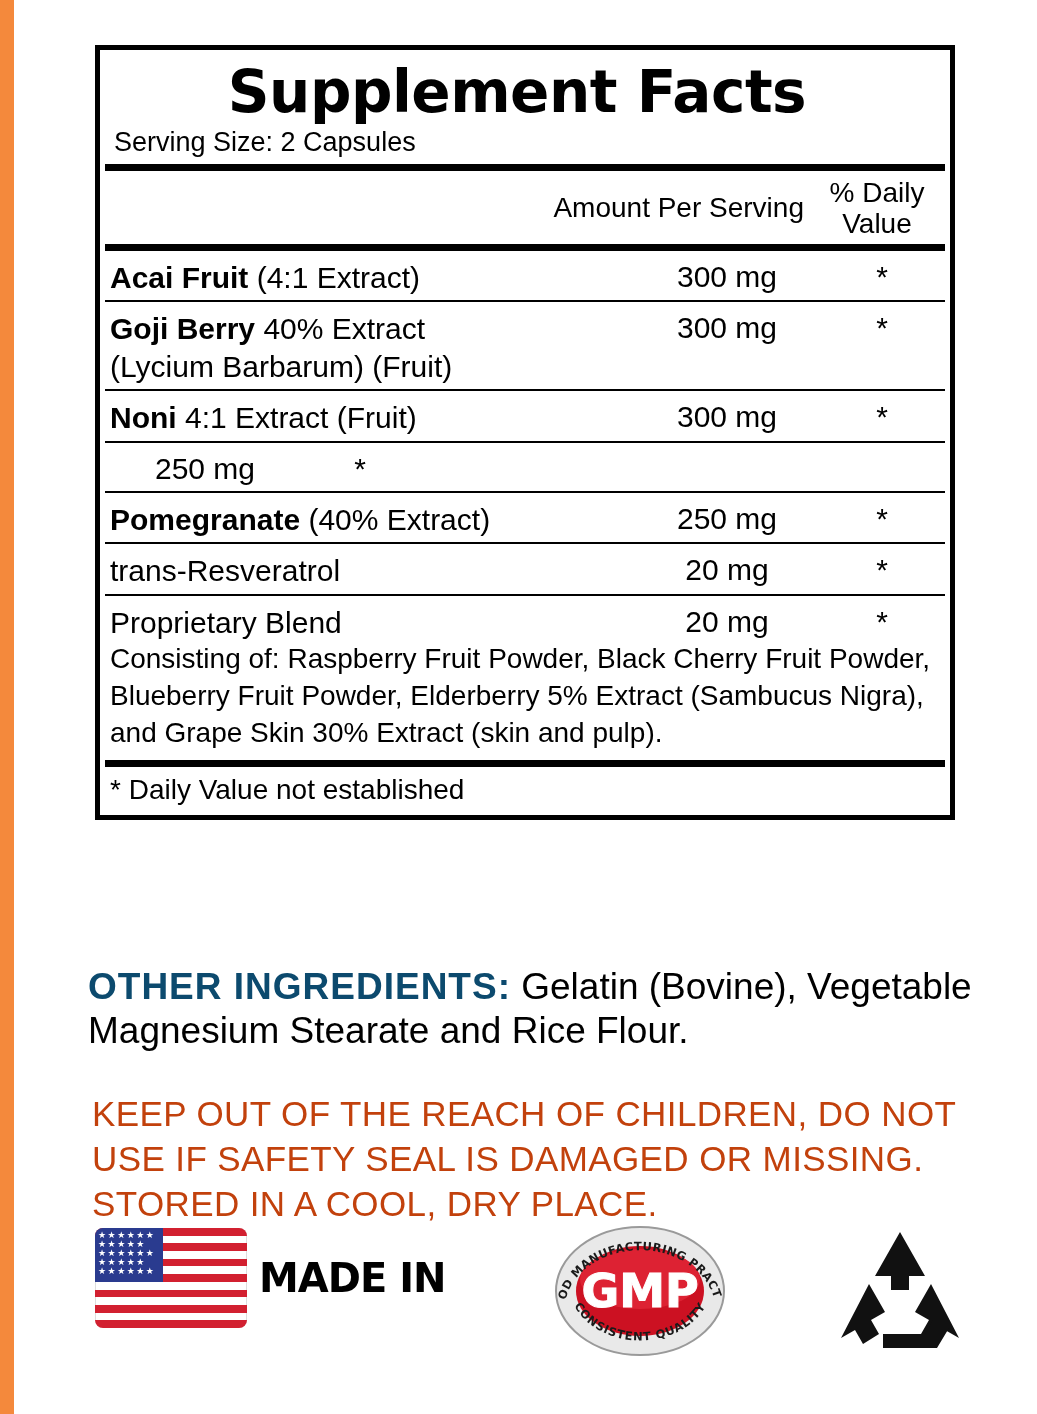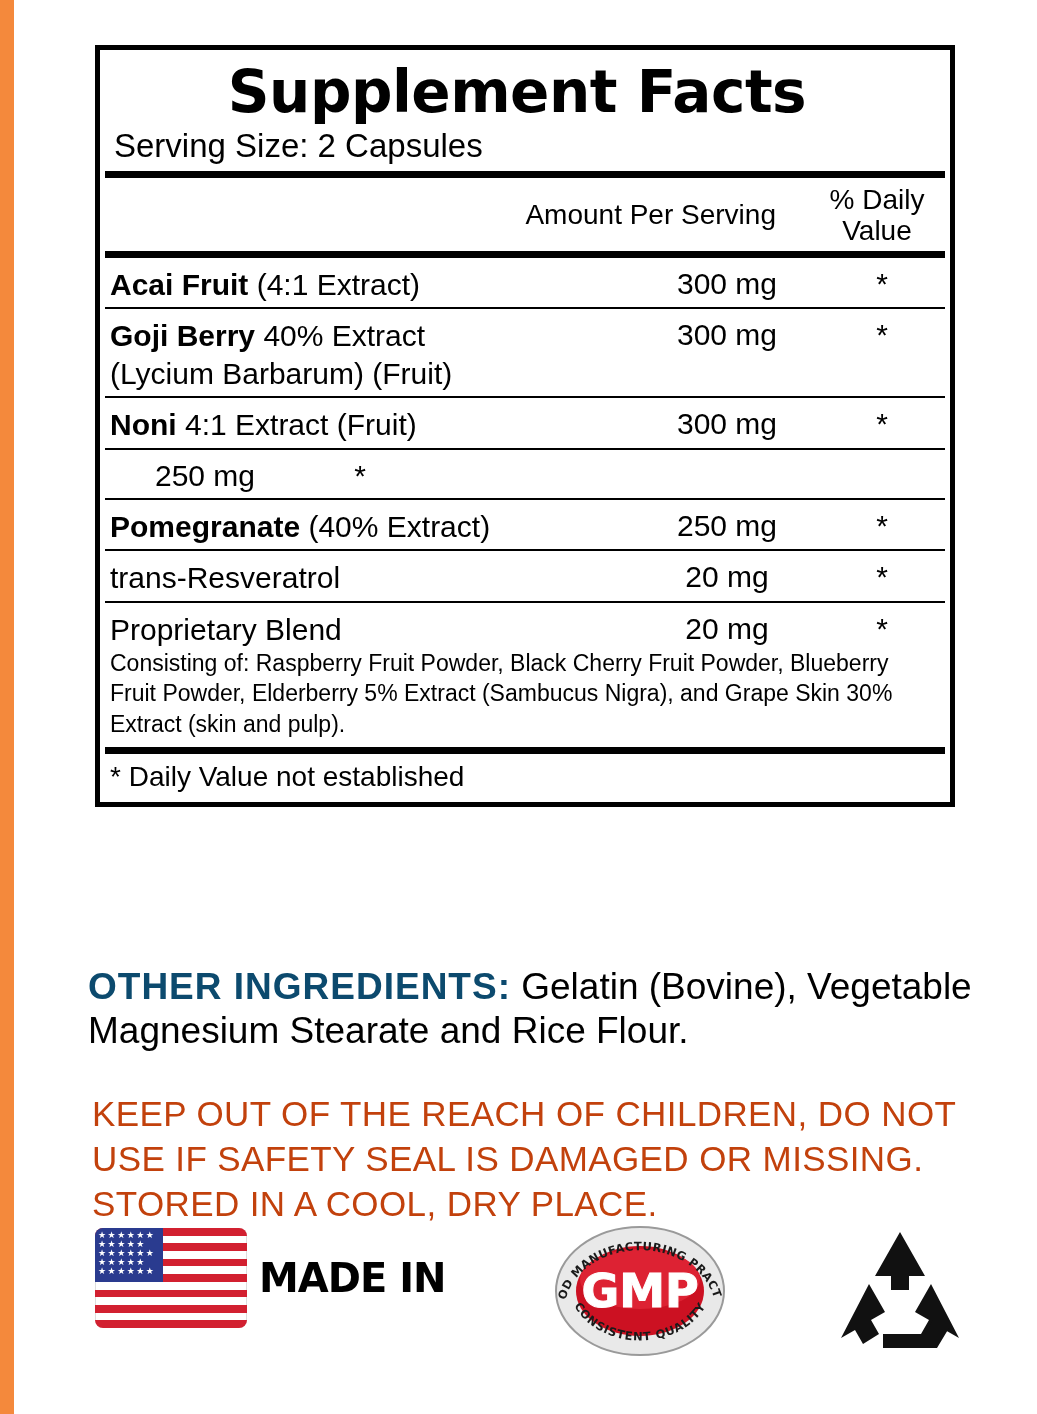--- a/index.html
+++ b/index.html
@@ -44,41 +44,40 @@
   .sf-title {
     font-family: "DejaVu Sans", sans-serif;
     font-weight: bold;
     font-size: 58px;
     line-height: 1.05;
     text-align: center;
     letter-spacing: -0.5px;
     padding: 12px 16px 2px 0;
   }
   .sf-serving {
-    font-size: 33px;
+    font-size: 27px;
     line-height: 1.15;
     padding: 2px 0 6px 14px;
     font-family: "Liberation Sans", sans-serif;
   }
   .rule-thick {
     height: 7px;
     background: #000;
     margin: 0 5px;
   }
   .rule-thin {
     height: 2px;
     background: #000;
     margin: 0 5px;
   }
 
   .head-row {
     display: flex;
     padding: 6px 8px 4px 10px;
     box-sizing: border-box;
-    gap: 28px;
   }
   .head-spacer { flex: 1 1 auto; }
   .head-aps {
     font-size: 28px;
     line-height: 1.1;
     text-align: right;
     padding-right: 8px;
     white-space: nowrap;
     align-self: flex-start;
     margin-top: 16px;
@@ -113,21 +112,21 @@
     line-height: 1.2;
     white-space: nowrap;
   }
   .ing-dv {
     width: 120px;
     text-align: center;
     font-size: 30px;
     line-height: 1.2;
   }
   .blend-desc {
-    font-size: 23px;
+    font-size: 28px;
     line-height: 1.32;
     padding: 0 10px 8px 10px;
   }
   .footnote {
     font-size: 28px;
     line-height: 1.2;
     padding: 6px 10px 8px 10px;
   }
 
   

